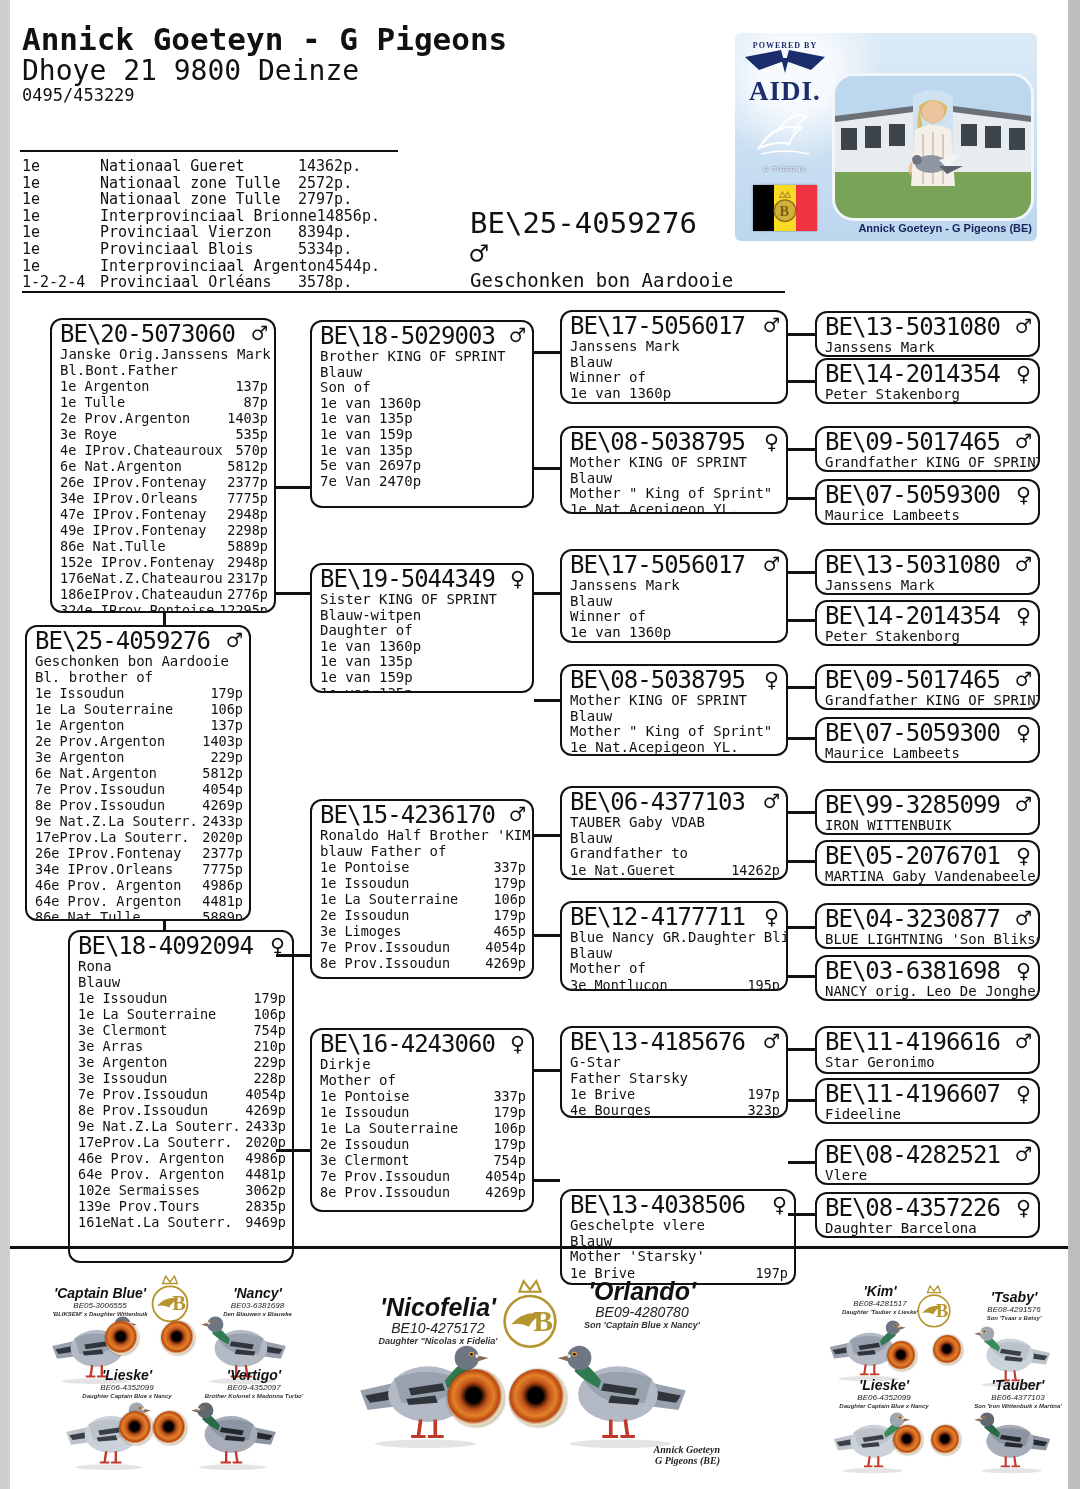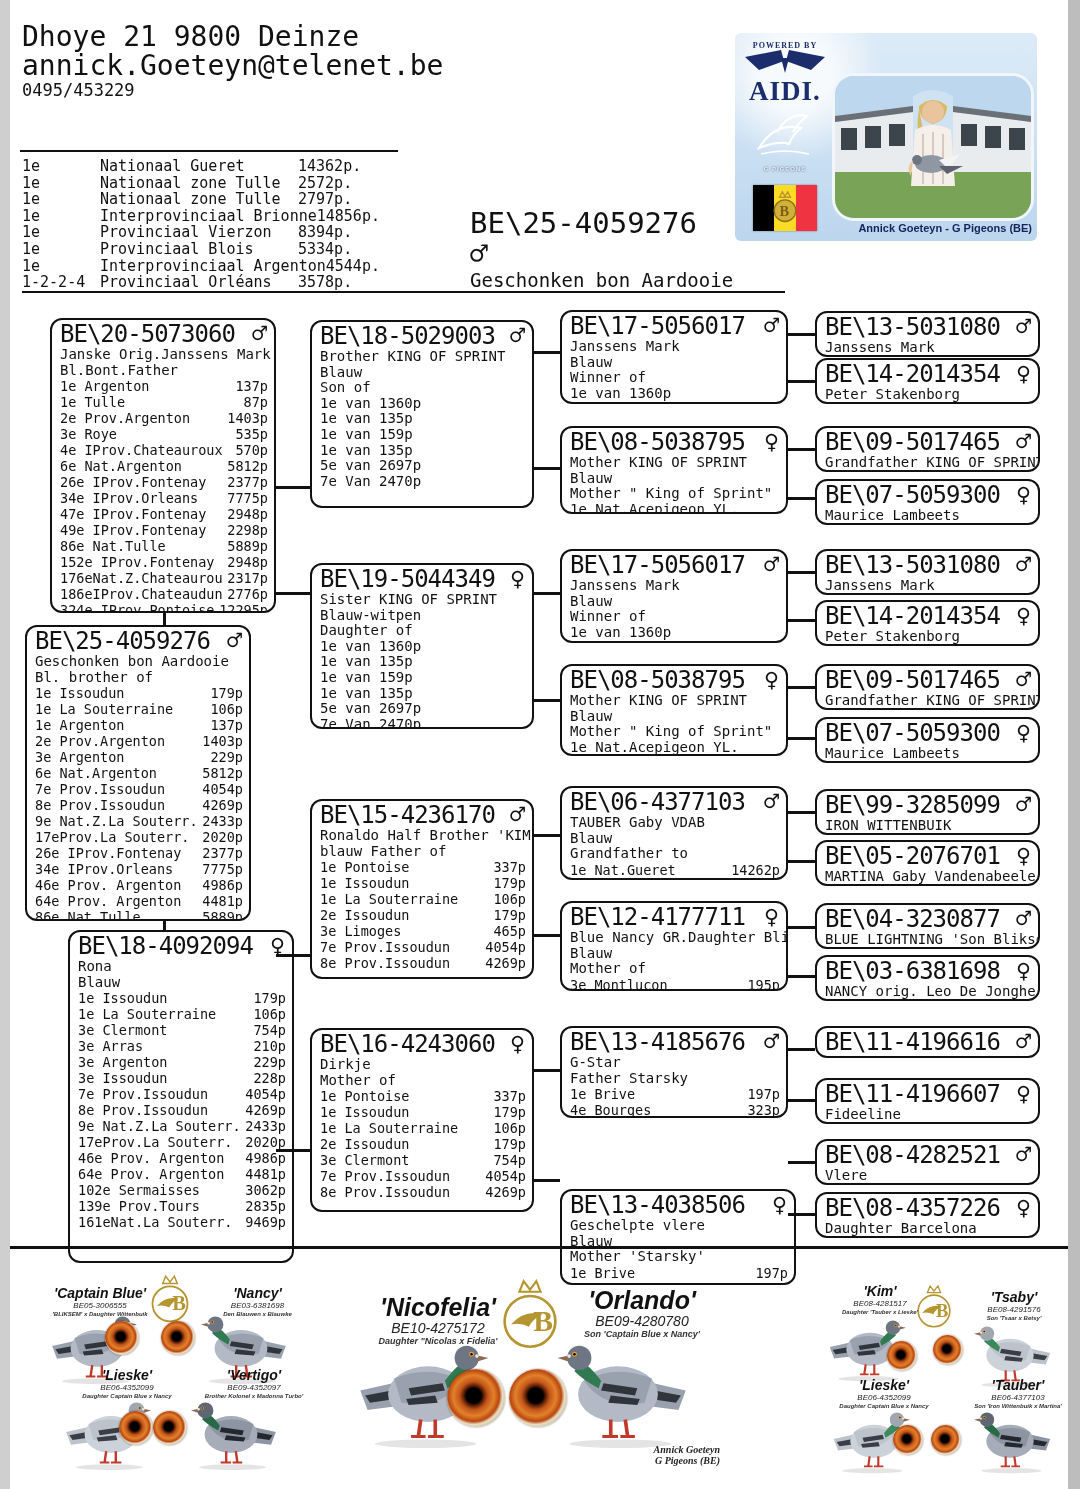--- a/index.html
+++ b/index.html
@@ -75,22 +75,22 @@
   .fp-credit{position:absolute;text-align:right;font-family:"Liberation Sans",sans-serif;
     font-weight:bold;font-style:italic;font-size:10px;line-height:11px;color:#222}
 </style>
 </head>
 <body>
 
 <div class="edge left"></div>
 <div class="edge right"></div>
 
 <div class="owner">
+  <div class="owner-name">Annick Goeteyn - G Pigeons</div>
   <div class="owner-addr">Dhoye 21  9800 Deinze</div>
-  <div class="owner-email">annick.Goeteyn@telenet.be</div>
   <div class="owner-phone">0495/453229</div>
 </div>
 <div class="rule rule-top"></div>
 <div class="results">
     <div class="res-row">
       <span class="res-rank">1e</span>
       <span class="res-race">Nationaal Gueret</span>
       <span class="res-count">14362p.</span>
     </div>
     <div class="res-row">
@@ -401,21 +401,21 @@
       <div class="ped-line">Brother KING OF SPRINT</div>
       <div class="ped-line">Blauw</div>
       <div class="ped-line">Son of</div>
       <div class="ped-line">1e van 1360p</div>
       <div class="ped-line">1e van 135p</div>
       <div class="ped-line">1e van 159p</div>
       <div class="ped-line">1e van 135p</div>
       <div class="ped-line">5e van 2697p</div>
       <div class="ped-line">7e Van 2470p</div>
     </div>
-    <div class="ped-box" style="left: 310px; top: 563px; width: 224px; height: 166px;">
+    <div class="ped-box" style="left: 310px; top: 563px; width: 224px; height: 130px;">
       <div class="ped-ring">BE\19-5044349</div>
       <div class="sex-icon">♀</div>
       <div class="ped-line">Sister KING OF SPRINT</div>
       <div class="ped-line">Blauw-witpen</div>
       <div class="ped-line">Daughter of</div>
       <div class="ped-line">1e van 1360p</div>
       <div class="ped-line">1e van 135p</div>
       <div class="ped-line">1e van 159p</div>
       <div class="ped-line">1e van 135p</div>
       <div class="ped-line">5e van 2697p</div>
@@ -621,21 +621,21 @@
     <div class="ped-box" style="left: 815px; top: 903px; width: 225px; height: 46px;">
       <div class="ped-ring">BE\04-3230877</div>
       <div class="sex-icon">♂</div>
       <div class="ped-line">BLUE LIGHTNING 'Son Blikse</div>
     </div>
     <div class="ped-box" style="left: 815px; top: 955px; width: 225px; height: 46px;">
       <div class="ped-ring">BE\03-6381698</div>
       <div class="sex-icon">♀</div>
       <div class="ped-line">NANCY  orig. Leo De Jonghe</div>
     </div>
-    <div class="ped-box" style="left: 815px; top: 1026px; width: 225px; height: 32px;">
+    <div class="ped-box" style="left: 815px; top: 1026px; width: 225px; height: 48px;">
       <div class="ped-ring">BE\11-4196616</div>
       <div class="sex-icon">♂</div>
       <div class="ped-line">Star Geronimo</div>
     </div>
     <div class="ped-box" style="left: 815px; top: 1078px; width: 225px; height: 46px;">
       <div class="ped-ring">BE\11-4196607</div>
       <div class="sex-icon">♀</div>
       <div class="ped-line">Fideeline</div>
     </div>
     <div class="ped-box" style="left: 815px; top: 1139px; width: 225px; height: 46px;">
@@ -810,21 +810,21 @@
     <path d="M74,52 Q84,38 92,36 L96,44 Q88,52 76,58 Z" fill="#2f7a50"></path>
     <circle cx="92" cy="33" r="10" fill="#6e7683"></circle>
     <circle cx="96" cy="30" r="2" fill="#f0a030"></circle>
           <circle cx="96" cy="30" r="1" fill="#000"></circle>
     <polygon points="101,31 110,33 101,36" fill="#8a6a55"></polygon>
     <circle cx="100.5" cy="31.5" r="1.5" fill="#ece8de"></circle>
     <line x1="54" y1="84" x2="52" y2="98" stroke="#c0392b" stroke-width="3"></line>
     <line x1="66" y1="84" x2="66" y2="98" stroke="#c0392b" stroke-width="3"></line>
     <path d="M46,98 L58,98 M60,98 L73,98" stroke="#c0392b" stroke-width="2.5" fill="none"></path>
   </svg></div>
-      <div class="fp-label big" style="left: 222px; top: 25px; width: 180px;">
+      <div class="fp-label big" style="left: 222px; top: 16px; width: 180px;">
         <div class="fp-name">'Orlando'</div>
         <div class="fp-ring">BE09-4280780</div>
         <div class="fp-note">Son 'Captain Blue x Nancy'</div>
       </div>
       <div class="fp-bird" style="left: 214px; top: 56px;"><svg width="148" height="133" viewBox="0 0 120 110" style="transform:scaleX(-1)">
     <ellipse cx="58" cy="104" rx="42" ry="3.5" fill="#e4e4e4"></ellipse>
     <polygon points="4,60 40,52 42,72 10,76" fill="#99a1af"></polygon>
     <polygon points="8,64 40,58 40,66 12,70" fill="#30343b"></polygon>
     <ellipse cx="60" cy="63" rx="33" ry="23" fill="#b3bac6"></ellipse>
     <path d="M32,50 Q62,38 88,52 Q72,76 38,70 Z" fill="#99a1af"></path>

